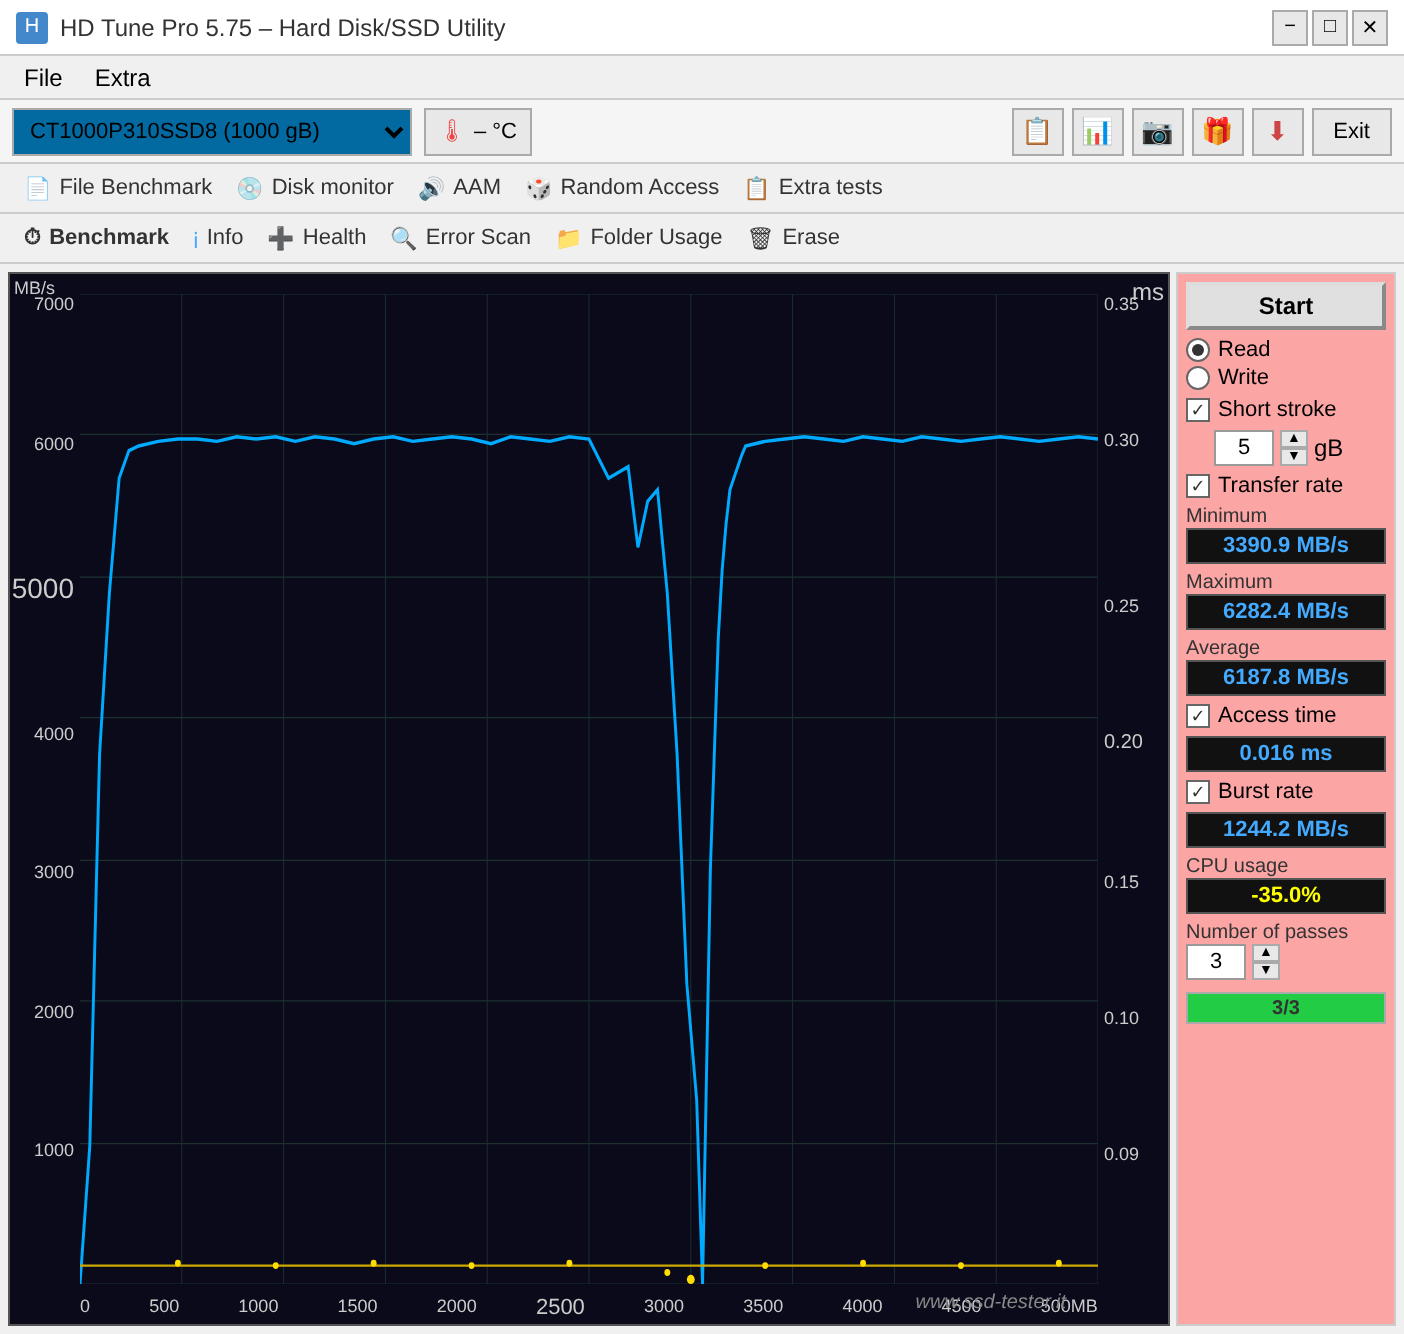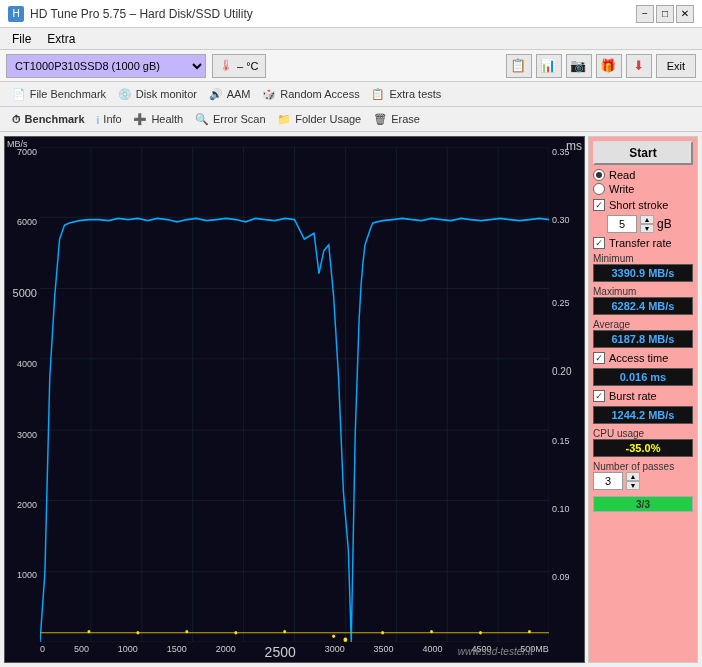--- a/index.html
+++ b/index.html
@@ -11,21 +11,21 @@
     .title-bar-icon { width: 16px; height: 16px; background: #4488cc; border-radius: 2px; display: flex; align-items: center; justify-content: center; color: #fff; font-size: 10px; }
     .title-bar-controls { display: flex; gap: 2px; }
     .title-btn { width: 18px; height: 18px; border: 1px solid #aaa; background: #e8e8e8; cursor: pointer; display: flex; align-items: center; justify-content: center; font-size: 10px; }
     
     
     .menu-bar { background: #f0f0f0; border-bottom: 1px solid #ccc; display: flex; align-items: center; padding: 2px 4px; height: 22px; }
     .menu-item { padding: 2px 8px; cursor: pointer; font-size: 12px; }
     
     
     .toolbar { background: #f5f5f5; border-bottom: 1px solid #ccc; padding: 3px 6px; display: flex; align-items: center; gap: 6px; height: 32px; }
-    .drive-select { width: 200px; height: 24px; font-size: 11px; border: 1px solid #aaa; background: #c4b5fd; padding: 0 4px; }
+    .drive-select { width: 200px; height: 24px; font-size: 11px; border: 1px solid #aaa; background: #0369a1; padding: 0 4px; }
     .toolbar-icons { display: flex; align-items: center; gap: 4px; margin-left: auto; }
     .toolbar-icon-btn { width: 26px; height: 24px; border: 1px solid #aaa; background: #e8e8e8; display: flex; align-items: center; justify-content: center; cursor: pointer; font-size: 13px; }
     .temp-display { background: #e8e8e8; border: 1px solid #aaa; padding: 0 6px; height: 24px; display: flex; align-items: center; font-size: 11px; gap: 4px; }
     .exit-btn { background: #e8e8e8; border: 1px solid #aaa; padding: 0 10px; height: 24px; cursor: pointer; font-size: 11px; display: flex; align-items: center; }
     .tab-row { display: flex; gap: 16px; padding: 2px 0; }
     .tab-item { display: flex; align-items: center; gap: 4px; cursor: pointer; padding: 2px 6px; font-size: 11px; color: #333; white-space: nowrap; }
     .tab-item.active { font-weight: bold; }
     
     
     .main-content { display: flex; height: calc(667px - 28px - 22px - 32px - 50px); }
@@ -275,21 +275,21 @@
       <circle cx="312" cy="428" r="2" fill="#ffdd00"></circle>
       <circle cx="350" cy="422" r="1.5" fill="#ffdd00"></circle>
       <circle cx="400" cy="421" r="1.5" fill="#ffdd00"></circle>
       <circle cx="450" cy="422" r="1.5" fill="#ffdd00"></circle>
       <circle cx="500" cy="421" r="1.5" fill="#ffdd00"></circle>
     </svg>
 
     <div style="position:absolute;left:0;top:10px;bottom:22px;width:35px;display:flex;flex-direction:column;justify-content:space-between;">
       <span style="font-size:9px;color:#ccc;text-align:right;padding-right:3px;">7000</span>
       <span style="font-size:9px;color:#ccc;text-align:right;padding-right:3px;">6000</span>
-      <span style="font-size:11px;color:#ccc;text-align:right;padding-right:3px;">5000</span>
+      <span style="font-size:14px;color:#ccc;text-align:right;padding-right:3px;">5000</span>
       <span style="font-size:9px;color:#ccc;text-align:right;padding-right:3px;">4000</span>
       <span style="font-size:9px;color:#ccc;text-align:right;padding-right:3px;">3000</span>
       <span style="font-size:9px;color:#ccc;text-align:right;padding-right:3px;">2000</span>
       <span style="font-size:9px;color:#ccc;text-align:right;padding-right:3px;">1000</span>
       <span style="font-size:9px;color:#ccc;text-align:right;padding-right:3px;"></span>
     </div>
 
     <div style="position:absolute;right:0;top:10px;bottom:22px;width:35px;display:flex;flex-direction:column;justify-content:space-between;">
       <span style="font-size:9px;color:#ccc;text-align:left;padding-left:3px;">0.35</span>
       <span style="font-size:9px;color:#ccc;text-align:left;padding-left:3px;">0.30</span>
@@ -300,21 +300,21 @@
       <span style="font-size:9px;color:#ccc;text-align:left;padding-left:3px;">0.09</span>
       <span style="font-size:9px;color:#ccc;text-align:left;padding-left:3px;"></span>
     </div>
 
     <div style="position:absolute;bottom:2px;left:35px;right:35px;display:flex;justify-content:space-between;">
       <span style="font-size:9px;color:#ccc;">0</span>
       <span style="font-size:9px;color:#ccc;">500</span>
       <span style="font-size:9px;color:#ccc;">1000</span>
       <span style="font-size:9px;color:#ccc;">1500</span>
       <span style="font-size:9px;color:#ccc;">2000</span>
-      <span style="font-size:14px;color:#ccc;">2500</span>
+      <span style="font-size:11px;color:#ccc;">2500</span>
       <span style="font-size:9px;color:#ccc;">3000</span>
       <span style="font-size:9px;color:#ccc;">3500</span>
       <span style="font-size:9px;color:#ccc;">4000</span>
       <span style="font-size:9px;color:#ccc;">4500</span>
       <span style="font-size:9px;color:#ccc;">500MB</span>
     </div>
 
     <div class="watermark">www.ssd-tester.it</div>
   </div>
 

